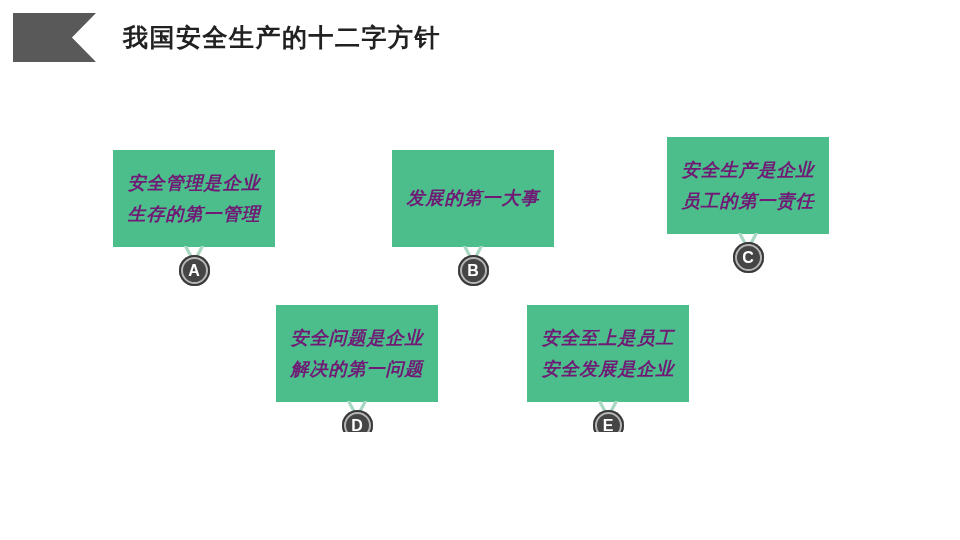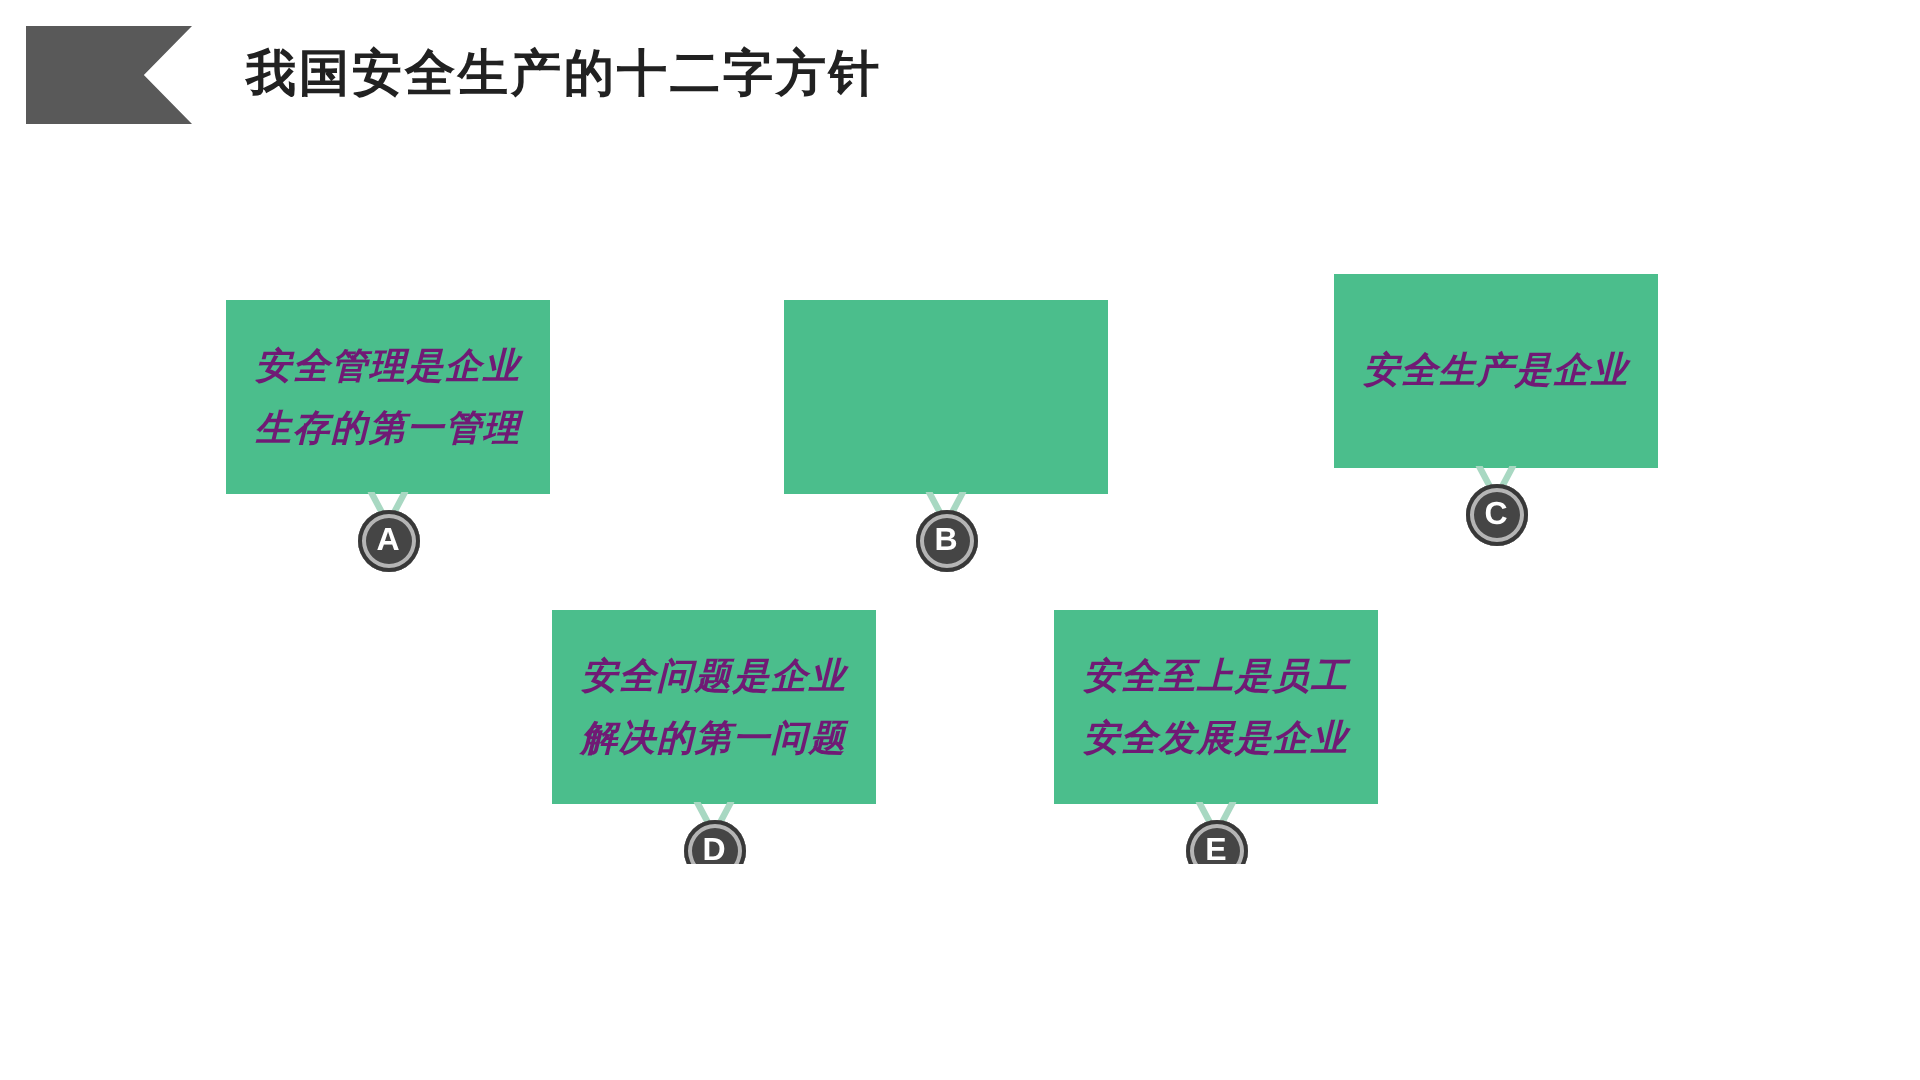--- a/index.html
+++ b/index.html
@@ -100,31 +100,33 @@
     </div>
     <svg class="ribbon" width="22" height="17" viewBox="0 0 22 17">
       <line x1="2.5" y1="0" x2="11" y2="16"></line>
       <line x1="19.5" y1="0" x2="11" y2="16"></line>
     </svg>
     <div class="medal">A</div>
   </div>
 
   <div class="unit pos-b">
     <div class="box">
+      <span>发展的第一大事</span>
     </div>
     <svg class="ribbon" width="22" height="17" viewBox="0 0 22 17">
       <line x1="2.5" y1="0" x2="11" y2="16"></line>
       <line x1="19.5" y1="0" x2="11" y2="16"></line>
     </svg>
     <div class="medal">B</div>
   </div>
 
   <div class="unit pos-c">
     <div class="box">
       <span>安全生产是企业</span>
+      <span>员工的第一责任</span>
     </div>
     <svg class="ribbon" width="22" height="17" viewBox="0 0 22 17">
       <line x1="2.5" y1="0" x2="11" y2="16"></line>
       <line x1="19.5" y1="0" x2="11" y2="16"></line>
     </svg>
     <div class="medal">C</div>
   </div>
 
   <div class="unit pos-d">
     <div class="box">

